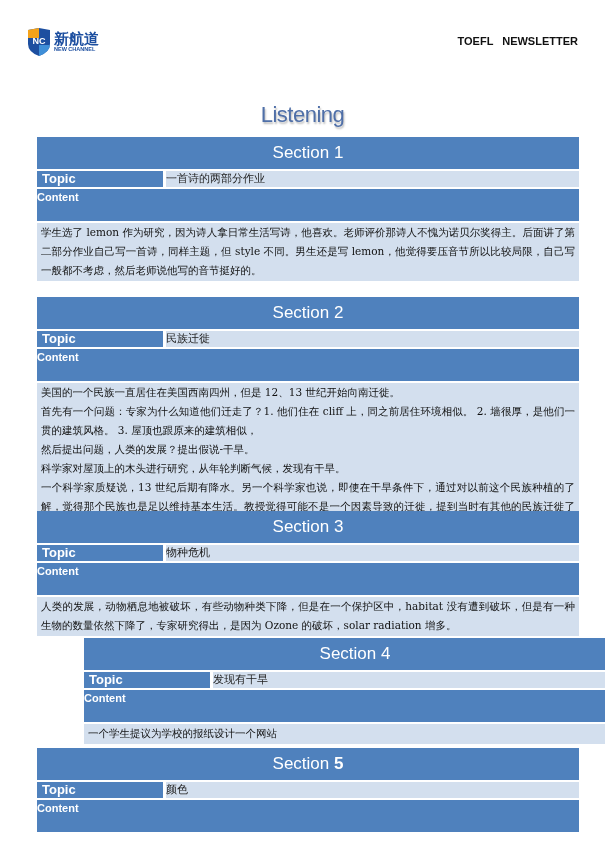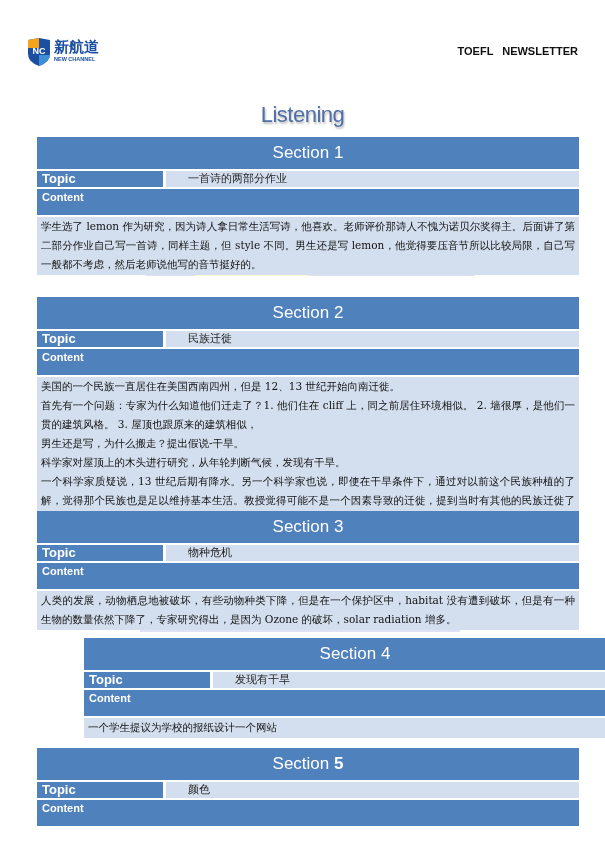--- a/index.html
+++ b/index.html
@@ -6,39 +6,39 @@
   body {
     width: 605px; height: 859px; background: #ffffff; position: relative; overflow: hidden;
     font-family: "Liberation Sans", "DejaVu Sans", sans-serif; color: #111;
   }
   .watermark { position: absolute; pointer-events: none; }
   .wm-a { left: 145px; top: 262px; width: 330px; height: 14px; background: #dfe4f5; }
   .wm-b { left: 195px; top: 264px; width: 115px; height: 12px; background: #fff6d1; border-radius: 6px 0 0 0; }
   .wm-c { left: 140px; top: 622px; width: 320px; height: 10px; background: #dfe4f5; }
   .wm-d { left: 240px; top: 500px; width: 150px; height: 10px; background: #dfe4f5; border-radius: 0 0 40px 40px; }
 
-  .header { position: absolute; left: 0; top: 10px; width: 605px; height: 60px; }
+  .header { position: absolute; left: 0; top: 0; width: 605px; height: 60px; }
   .logo { position: absolute; left: 27px; top: 28px; display: flex; align-items: center; }
   .shield { width: 24px; height: 28px; position: relative; }
   .shield svg { display: block; }
   .logo-text { margin-left: 3px; display: flex; flex-direction: column; line-height: 1; }
-  .logo-cn { font-size: 15px; font-weight: bold; color: #1d4fa0; letter-spacing: 0px; font-family: Liberation Mono, monospace; }
+  .logo-cn { font-size: 15px; font-weight: bold; color: #1d4fa0; letter-spacing: 0px; font-family: Liberation Sans, sans-serif; }
   .logo-en { font-size: 5.5px; font-weight: bold; color: #1d4fa0; margin-top: 1px; }
   .brand-right { position: absolute; right: 27px; top: 35px; font-size: 11px; font-weight: bold; color: #111; word-spacing: 6px; }
 
   .page-title { position: absolute; left: 0; width: 605px; top: 102px; text-align: center;
     font-size: 22px; color: #4f6fa8; text-shadow: 1px 2px 2px #bbbbbb; letter-spacing: -0.5px; }
 
   .section { position: absolute; left: 37px; width: 542px; }
   .sec-head { background: #4f81bd; color: #fff; text-align: center; font-size: 17px; height: 32px; line-height: 32px; }
   .sec-head b { font-weight: bold; }
   .row { display: flex; margin-top: 2px; height: 16px; }
   .lbl { width: 126px; background: #4f81bd; color: #fff; font-weight: bold; font-size: 13px; line-height: 16px; padding-left: 5px; box-sizing: border-box; }
-  .val { flex: 1; margin-left: 3px; background: #d3dfee; font-size: 11px; line-height: 16px; padding-left: 22px; color: #222; font-family: "DejaVu Serif", serif; }
-  .content-lbl { margin-top: 2px; background: #4f81bd; color: #fff; font-weight: bold; font-size: 11px; height: 26px; line-height: 16px; padding-left: 5px; }
+  .val { flex: 1; margin-left: 3px; background: #d3dfee; font-size: 11px; line-height: 16px; padding-left: 0; color: #222; font-family: "DejaVu Serif", serif; }
+  .content-lbl { margin-top: 2px; background: #4f81bd; color: #fff; font-weight: bold; font-size: 11px; height: 32px; line-height: 16px; }
   .content-body { margin-top: 2px; background: #d3dfee; font-size: 10.5px; line-height: 19px; padding: 0 4px 1px 4px; color: #111;
     font-family: "DejaVu Serif", serif; text-align: justify; }
   .content-body p { margin: 0; }
 </style>
 </head>
 <body>
 
 <div class="watermark wm-a"></div>
 <div class="watermark wm-b"></div>
 <div class="watermark wm-c"></div>
@@ -83,21 +83,21 @@
     <span>Section</span> <span>2</span>
   </div>
   <div class="row">
     <div class="lbl">Topic</div>
     <div class="val">民族迁徙</div>
   </div>
   <div class="content-lbl">Content</div>
   <div class="content-body">
     <p>美国的一个民族一直居住在美国西南四州，但是 12、13 世纪开始向南迁徙。</p>
     <p>首先有一个问题：专家为什么知道他们迁走了？1. 他们住在 cliff 上，同之前居住环境相似。 2. 墙很厚，是他们一贯的建筑风格。 3. 屋顶也跟原来的建筑相似，</p>
-    <p>男生还是写，为什么搬走？提出假说-干旱。</p>
+    <p>然后提出问题，人类的发展？提出假说-干旱。</p>
     <p>科学家对屋顶上的木头进行研究，从年轮判断气候，发现有干旱。</p>
     <p>一个科学家质疑说，13 世纪后期有降水。另一个科学家也说，即使在干旱条件下，通过对以前这个民族种植的了解，觉得那个民族也是足以维持基本生活。教授觉得可能不是一个因素导致的迁徙，提到当时有其他的民族迁徙了过来，加上干旱，资源就不够用了。</p>
   </div>
 </div>
 
 <div class="section" style="top:511px;">
   <div class="sec-head">
     <span>Section</span> <span>3</span>
   </div>
   <div class="row">

